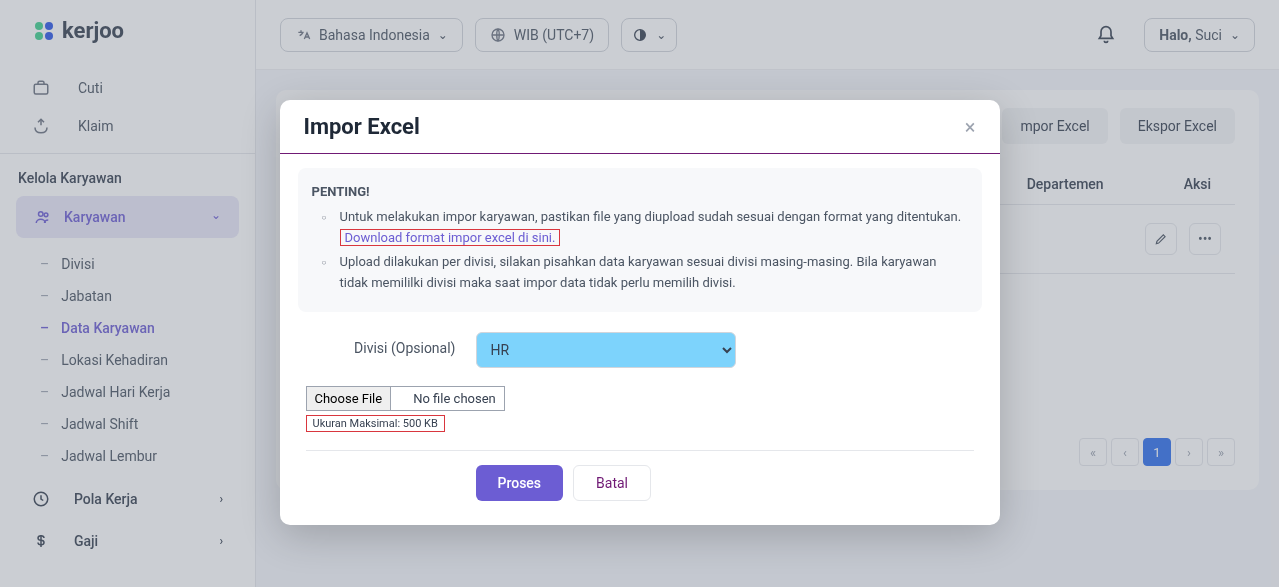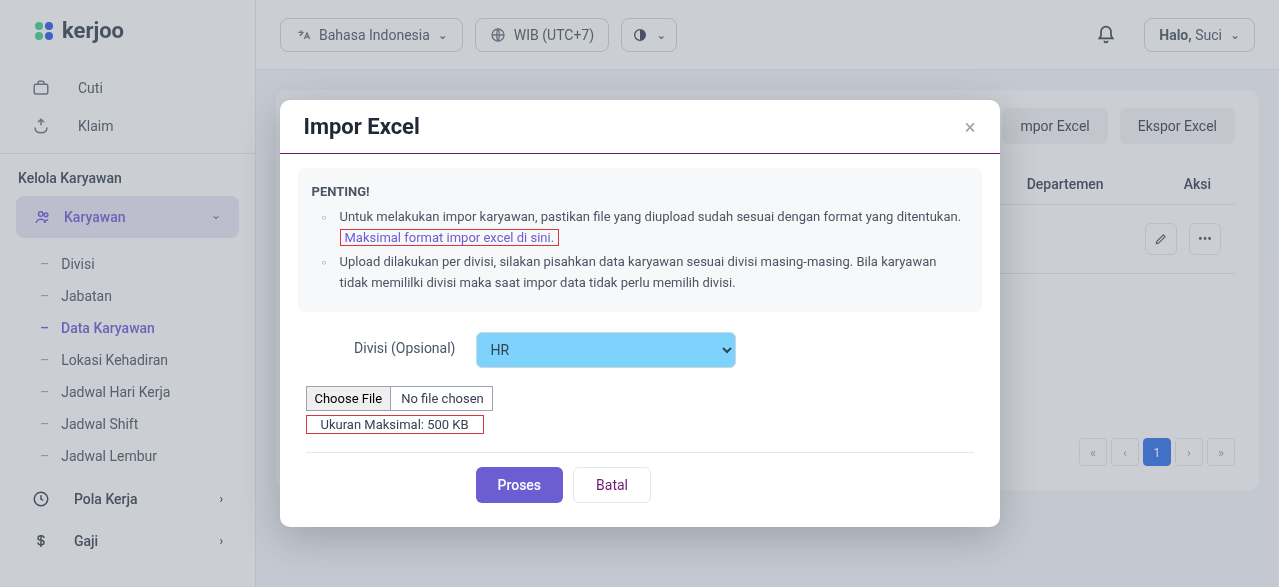--- a/index.html
+++ b/index.html
@@ -45,24 +45,24 @@
 .alert ul{list-style:none;padding-left:14px}
 .alert li{position:relative;padding-left:14px;margin-bottom:4px}
 .alert li::before{content:"○";position:absolute;left:-4px;font-size:8px;top:5px;color:#6b7280}
 .dl-link{color:#6c5dd3;border:1.5px solid #d9363e;padding:0 4px;cursor:pointer}
 .form{padding:20px 8px 0}
 .form-row{display:flex;align-items:flex-start;margin-bottom:18px}
 .form-label{width:170px;text-align:right;padding-right:20px;padding-top:8px;font-size:14px;color:#4b5563}
 .form-label .req{color:#d9363e}
 .form-control{flex:1}
 .select{width:260px;padding:8px 10px;border:1px solid #d1d5db;border-radius:6px;font-size:14px;color:#374151;background:#7dd3fc}
-.file-wrap{display:flex;align-items:center;gap:6px;border:1px solid #9ca3af;width:fit-content}
+.file-wrap{display:flex;align-items:center;gap:18px;border:1px solid #9ca3af;width:fit-content}
 .file-btn{padding:4px 8px;background:#efefef;border:none;border-right:1px solid #9ca3af;font-size:13px;cursor:pointer}
 .file-text{padding:4px 8px 4px 4px;font-size:13px;color:#374151}
-.file-hint{border:1.5px solid #d9363e;padding:1px 14px;font-size:13px;color:#374151;margin-top:4px;display:inline-block}
+.file-hint{border:1.5px solid #d9363e;padding:1px 6px;font-size:11px;color:#374151;margin-top:4px;display:inline-block}
 .form-actions{display:flex;gap:10px;padding-left:170px;padding-top:14px;border-top:1px solid #e5e7eb;margin-top:6px}
 .btn-primary{padding:10px 22px;background:#6c5dd3;color:#fff;border:none;border-radius:6px;font-size:14px;font-weight:500;cursor:pointer}
 .btn-cancel{padding:0 22px;background:#fff;color:#701a75;border:1px solid #e5e7eb;border-radius:6px;font-size:14px;cursor:pointer}
 .chev{font-size:12px}
 </style>
 </head>
 <body>
 
 <div class="app">
   <aside class="sidebar">
@@ -232,21 +232,21 @@
     <div class="modal-header">
       <h2 class="modal-title">Impor Excel</h2>
       <button class="modal-close">
         <span>×</span>
       </button>
     </div>
     <div class="modal-body">
       <div class="alert">
         <strong>PENTING!</strong>
         <ul>
-          <li><span>Untuk melakukan impor karyawan, pastikan file yang diupload sudah sesuai dengan format yang ditentukan. </span><a class="dl-link">Maksimal format impor excel di sini.</a></li>
+          <li><span>Untuk melakukan impor karyawan, pastikan file yang diupload sudah sesuai dengan format yang ditentukan. </span><a class="dl-link">Download format impor excel di sini.</a></li>
           <li>Upload dilakukan per divisi, silakan pisahkan data karyawan sesuai divisi masing-masing. Bila karyawan tidak memililki divisi maka saat impor data tidak perlu memilih divisi.</li>
         </ul>
       </div>
 
       <div class="form">
         <div class="form-row">
           <label class="form-label">Divisi (Opsional)</label>
           <div class="form-control">
             <select class="select">
               <option>HR</option>

